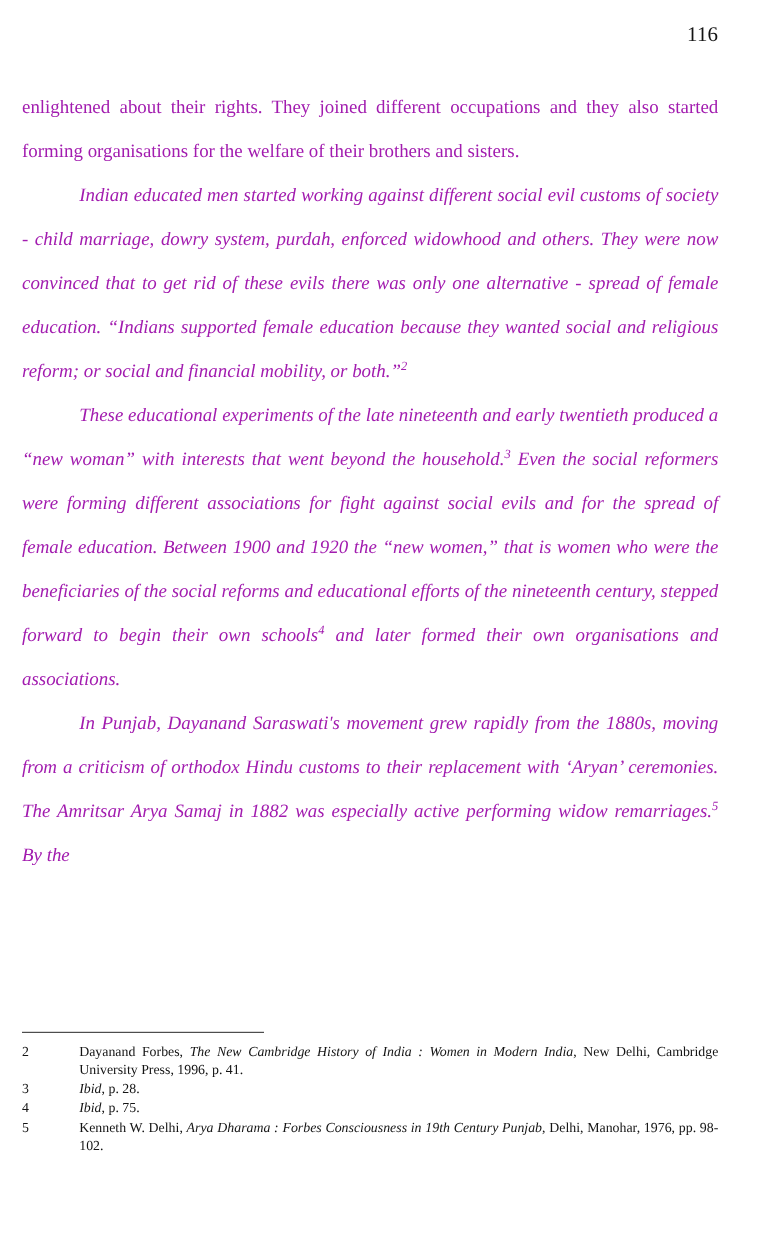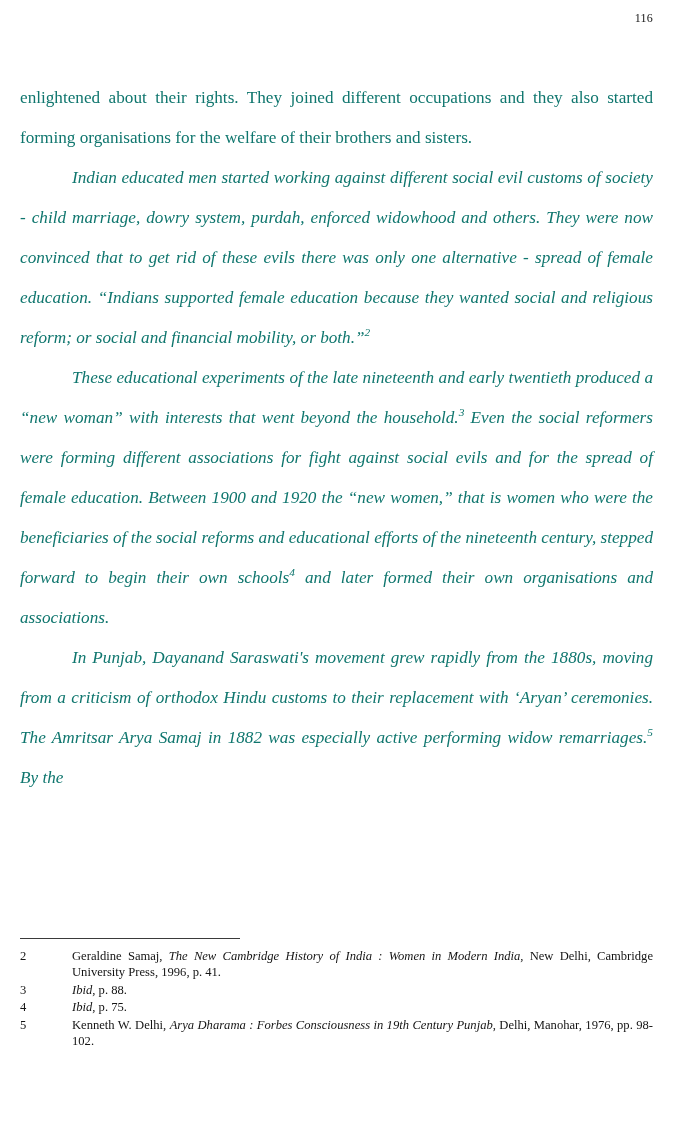--- a/index.html
+++ b/index.html
@@ -11,42 +11,42 @@
     position: relative;
     width: 700px;
     height: 1125px;
     background: #ffffff;
     overflow: hidden;
     font-family: "Liberation Serif", "DejaVu Serif", serif;
     color: #1a1a1a;
   }
   .page-number {
     position: absolute;
-    top: 12px;
+    top: 22px;
     left: 20px;
     width: 633px;
     text-align: right;
-    font-size: 12px;
+    font-size: 19px;
     line-height: 1;
     color: #141414;
     letter-spacing: 0.2px;
   }
   .body-block {
     position: absolute;
     top: 78px;
     left: 20px;
     width: 633px;
   }
   .para {
     margin: 0;
     font-size: 17.2px;
     line-height: 40px;
     text-align: justify;
     text-justify: inter-word;
-    color: #0f766e;
+    color: #a21caf;
     hyphens: none;
   }
   .para.indent {
     text-indent: 52px;
     font-style: italic;
   }
   sup {
     font-size: 0.66em;
     vertical-align: super;
     line-height: 0;
@@ -113,26 +113,26 @@
     <p class="para indent"><span>In Punjab, Dayanand Saraswati's movement grew rapidly from the 1880s, moving from a criticism of orthodox Hindu customs to their replacement with ‘Aryan’ ceremonies.  The Amritsar Arya Samaj in 1882 was especially active performing widow remarriages.</span><sup>5</sup><span>  By the</span></p>
 
   </div>
 
   <div class="footnotes">
     <hr class="fn-rule">
     <ul class="fn-list">
 
       <li class="fn-item">
         <span class="fn-num">2</span>
-        <span class="fn-text"><span>Geraldine Samaj, </span><span class="it">The New Cambridge History of India : Women in Modern India</span><span>, New Delhi, Cambridge University Press, 1996, p. 41.</span></span>
+        <span class="fn-text"><span>Dayanand Forbes, </span><span class="it">The New Cambridge History of India : Women in Modern India</span><span>, New Delhi, Cambridge University Press, 1996, p. 41.</span></span>
       </li>
 
       <li class="fn-item">
         <span class="fn-num">3</span>
-        <span class="fn-text"><span></span><span class="it">Ibid</span><span>, p. 88.</span></span>
+        <span class="fn-text"><span></span><span class="it">Ibid</span><span>, p. 28.</span></span>
       </li>
 
       <li class="fn-item">
         <span class="fn-num">4</span>
         <span class="fn-text"><span></span><span class="it">Ibid</span><span>, p. 75.</span></span>
       </li>
 
       <li class="fn-item">
         <span class="fn-num">5</span>
         <span class="fn-text"><span>Kenneth W. Delhi, </span><span class="it">Arya Dharama : Forbes Consciousness in 19th Century Punjab</span><span>, Delhi, Manohar, 1976, pp. 98-102.</span></span>

